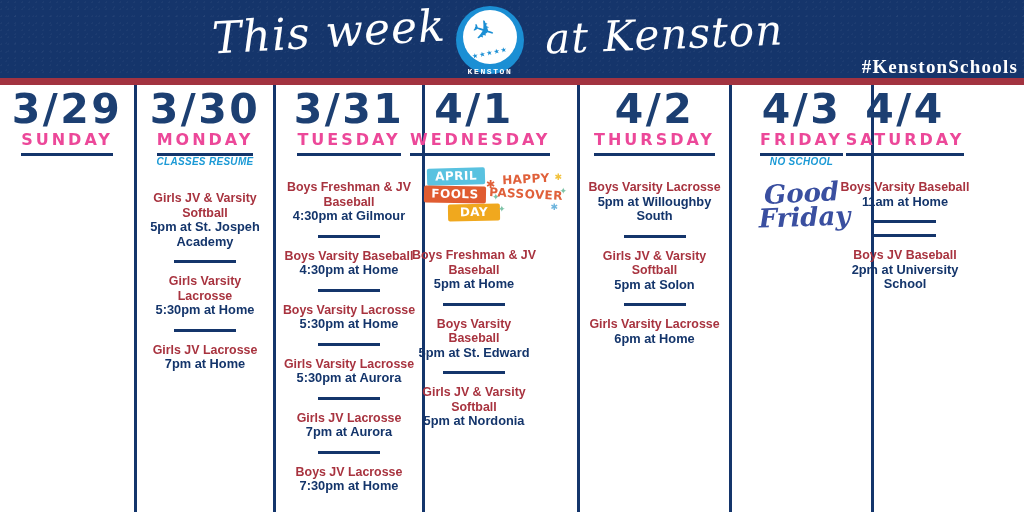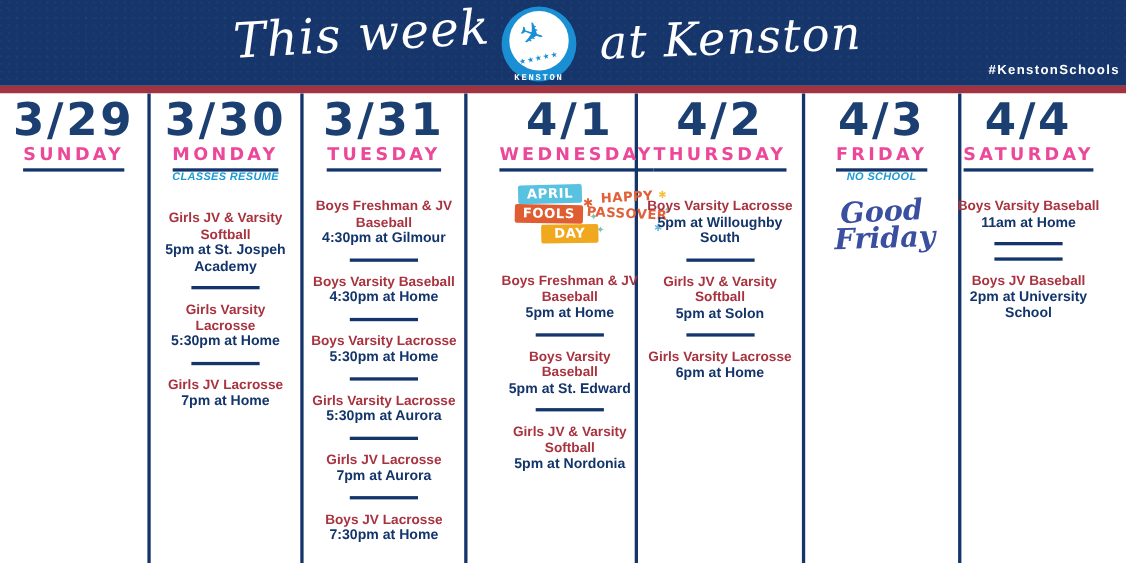--- a/index.html
+++ b/index.html
@@ -95,24 +95,24 @@
     font-size: 8px;
     font-weight: 700;
     letter-spacing: 1.6px;
     font-family: Liberation Mono, monospace;
   }
 
   .hashtag {
     position: absolute;
     right: 6px; top: 56px;
     color: #ffffff;
-    font-size: 12px;
+    font-size: 19px;
     font-weight: 700;
     letter-spacing: 1.2px;
-    font-family: Liberation Sans, sans-serif;
+    font-family: Liberation Serif, serif;
   }
 
   
   .redbar {
     position: absolute; top: 78px; left: 0;
     width: 1024px; height: 7px;
     background: #a23340;
   }
 
   
@@ -349,21 +349,21 @@
           <div class="ev-detail">7pm at Aurora</div>
         </div>
         <div class="sep"></div>
         <div class="event">
           <div class="ev-title">Boys JV Lacrosse</div>
           <div class="ev-detail">7:30pm at Home</div>
         </div>
       </div>
     </div>
 
-    <div class="col" style="left:448px;width:140px">
+    <div class="col" style="left:404px;width:140px">
       <div class="date">4/1</div>
       <div class="dayname">WEDNESDAY</div>
 
       <div class="graphics-row">
         <div class="af">
           <div class="af-band af-1">APRIL</div>
           <div class="af-band af-2">FOOLS</div>
           <div class="af-band af-3">DAY</div>
         </div>
         <div class="hp">
@@ -420,21 +420,21 @@
     <div class="col" style="left:732px;width:139px">
       <div class="date">4/3</div>
       <div class="dayname">FRIDAY</div>
       <div class="note">NO SCHOOL</div>
       <div class="goodfriday">
         <div class="gf-1">Good</div>
         <div class="gf-2">Friday</div>
       </div>
     </div>
 
-    <div class="col" style="left:860px;width:150px">
+    <div class="col" style="left:830px;width:150px">
       <div class="date">4/4</div>
       <div class="dayname">SATURDAY</div>
       <div class="events">
         <div class="event">
           <div class="ev-title">Boys Varsity Baseball</div>
           <div class="ev-detail">11am at Home</div>
         </div>
         <div class="sep"></div>
         <div class="sep"></div>
         <div class="event">

